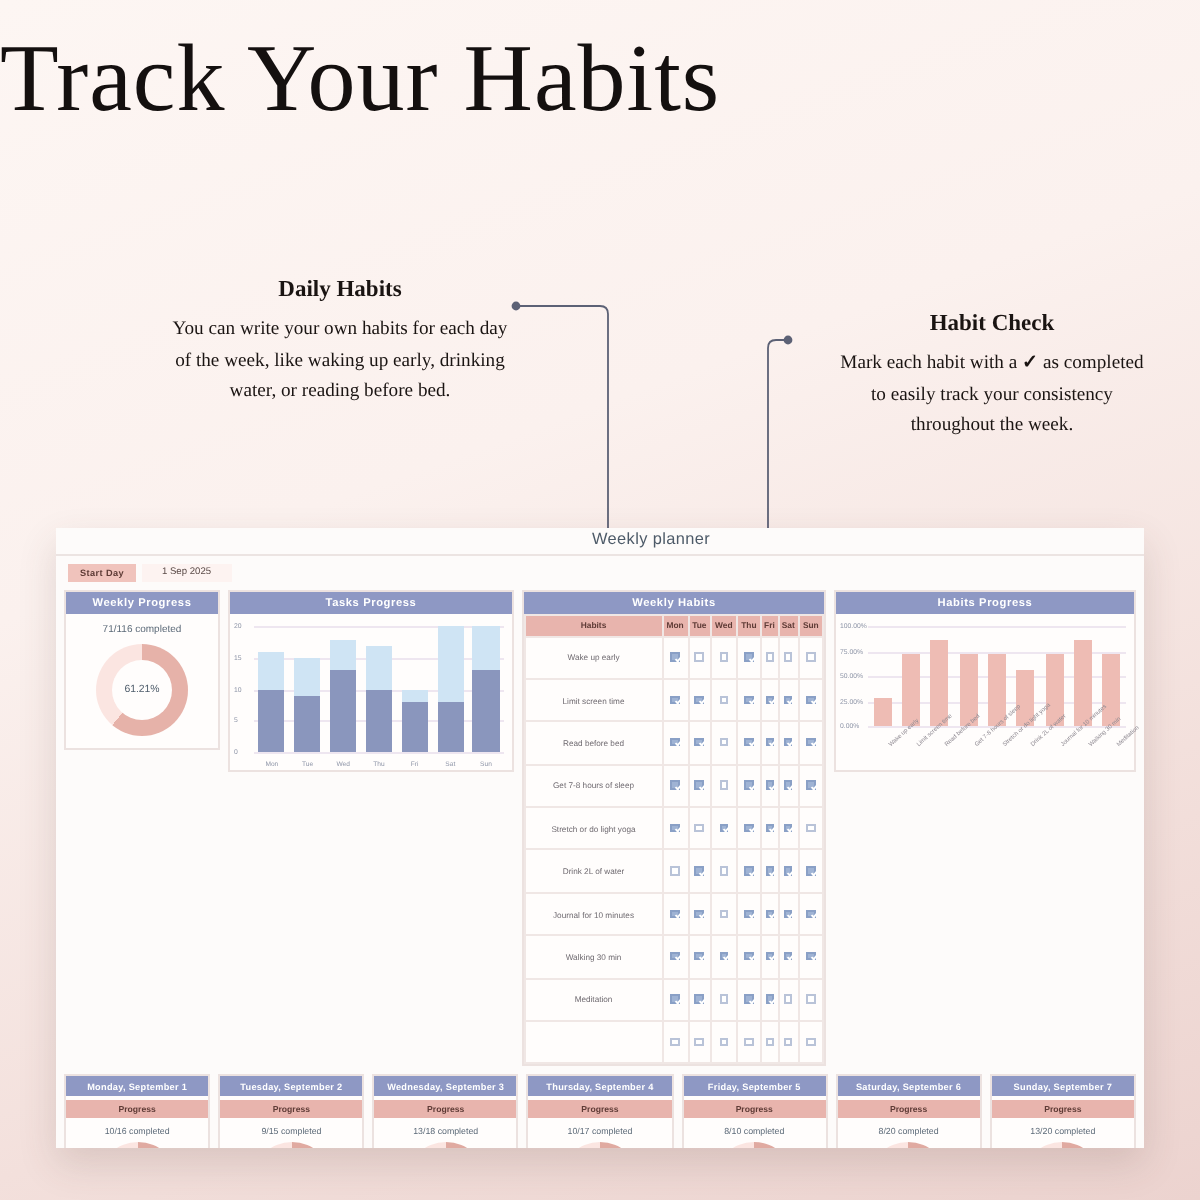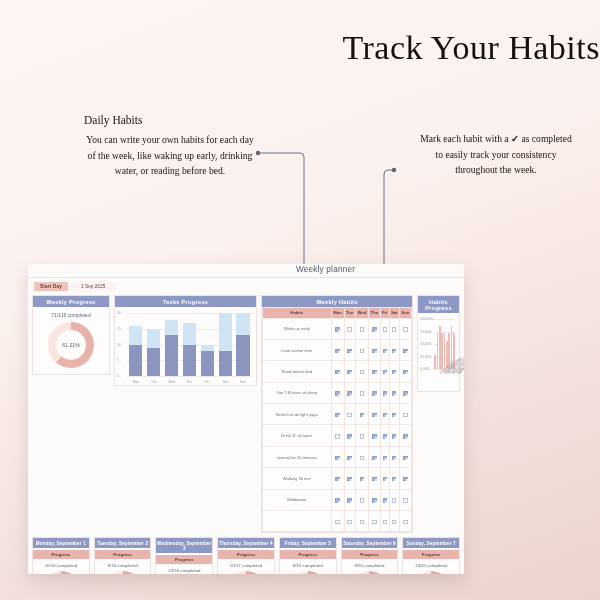--- a/index.html
+++ b/index.html
@@ -5,47 +5,47 @@
   * { box-sizing: border-box; margin: 0; padding: 0; }
   html, body { width: 600px; height: 600px; overflow: hidden; }
   body {
     font-family: "Liberation Sans", sans-serif;
     background: linear-gradient(160deg, #fdf6f3 0%, #fbf1ee 38%, #f3e0dc 72%, #ecd3cf 100%);
     position: relative;
   }
 
   
   #page-title {
-    text-align: right;
+    text-align: left;
     font-family: "Liberation Serif", serif;
-    font-size: 34px;
+    font-size: 48px;
     font-weight: 400;
     color: #14100f;
     letter-spacing: 0.5px;
-    margin-top: 29px;
+    margin-top: 12px;
   }
 
   
   .annot { position: absolute; font-family: "Liberation Serif", serif; color: #1a1412; }
-  .annot .a-head { font-weight: normal; font-size: 11.5px; text-align: left; margin-bottom: 6px; }
+  .annot .a-head { font-weight: bold; font-size: 11.5px; text-align: center; margin-bottom: 6px; margin-top: 25px; }
   .annot .a-body { font-size: 9.6px; line-height: 1.62; }
   #annot-left { left: 84px; top: 114px; width: 172px; }
   #annot-left .a-body { text-align: center; }
   #annot-right { left: 416px; top: 131px; width: 160px; }
   #annot-right .a-body { text-align: center; }
   .chk-inline { font-weight: bold; }
 
   
   .conn { position: absolute; pointer-events: none; }
 
   
   #planner-window {
     position: absolute;
     left: 28px; top: 264px;
-    width: 436px; height: 310px;
+    width: 544px; height: 310px;
     background: #fdfbfa;
     box-shadow: 0 8px 18px rgba(90,60,55,0.16);
     overflow: hidden;
   }
   #app-toolbar {
     height: 14px; background: #fdfbfa;
     border-bottom: 1px solid #ece4e2;
     position: relative;
   }
   #planner-tab-label {
@@ -135,20 +135,21 @@
 <body>
 
 <h1 id="page-title">Track Your Habits</h1>
 
 <div class="annot" id="annot-left">
   <div class="a-head">Daily Habits</div>
   <div class="a-body">You can write your own habits for each day of the week, like waking up early, drinking water, or reading before bed.</div>
 </div>
 
 <div class="annot" id="annot-right">
+  <div class="a-head">Habit Check</div>
   <div class="a-body"><span>Mark each habit with a </span><span class="chk-inline">✓</span><span> as completed to easily track your consistency throughout the week.</span></div>
 </div>
 
 <svg class="conn" style="left:0;top:0;width:600px;height:600px">
   <path d="M258,153 H300 Q304,153 304,157 V300" fill="none" stroke="#5c6175" stroke-width="0.9"></path>
   <circle cx="258" cy="153" r="2.2" fill="#5c6175"></circle>
   <path d="M394,170 H388 Q384,170 384,174 V300" fill="none" stroke="#5c6175" stroke-width="0.9"></path>
   <circle cx="394" cy="170" r="2.2" fill="#5c6175"></circle>
 </svg>
 

